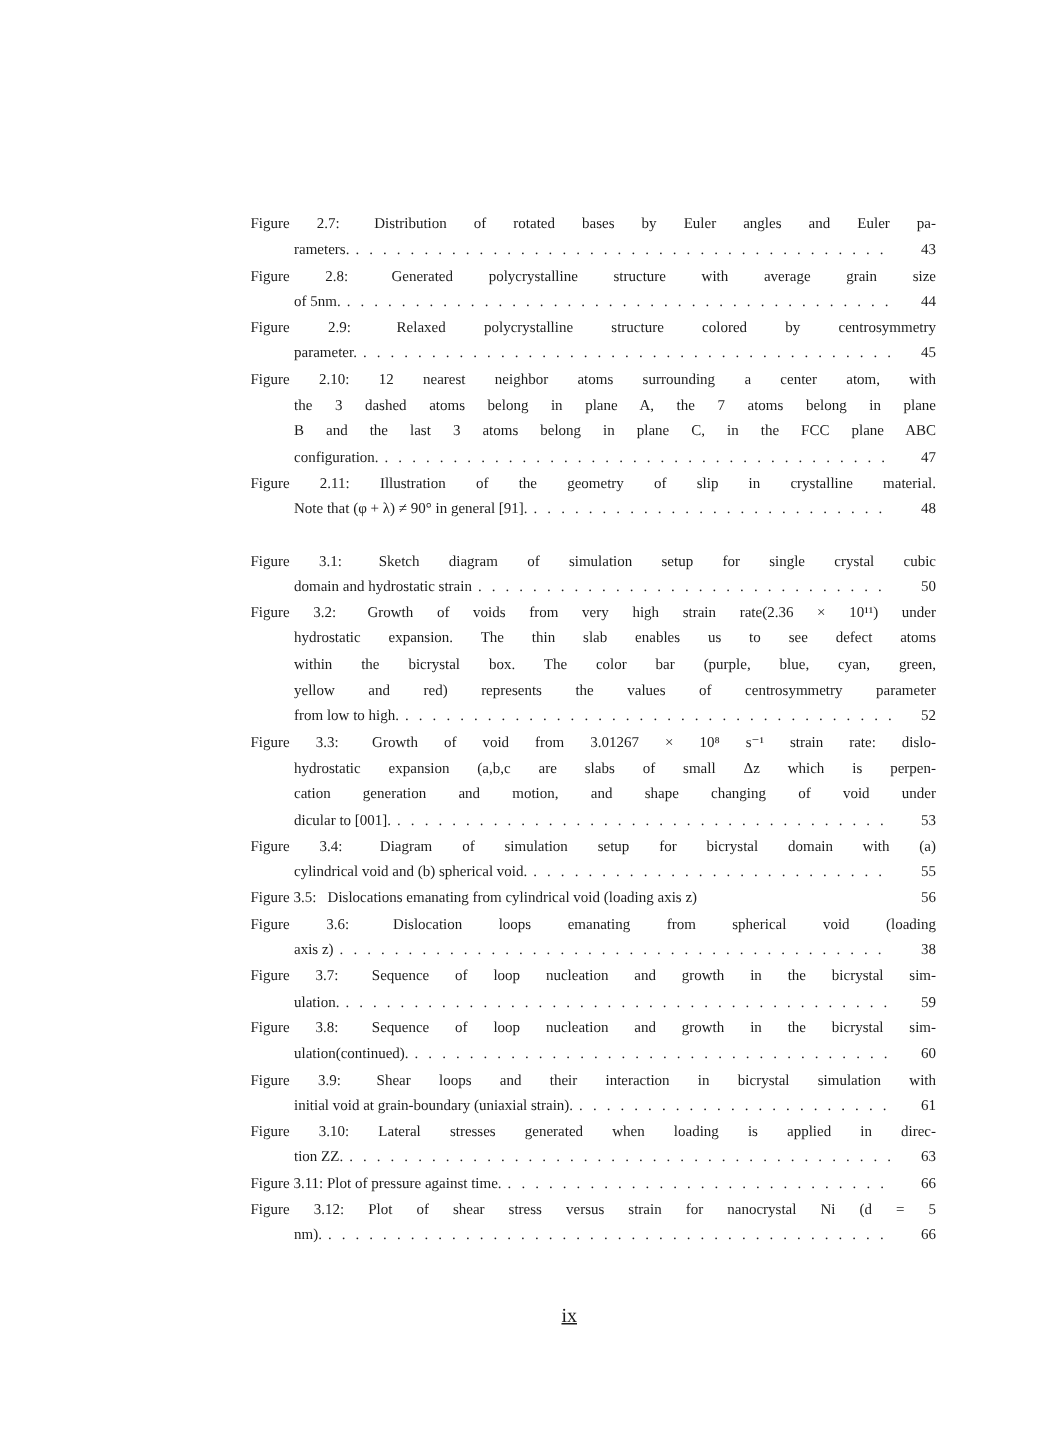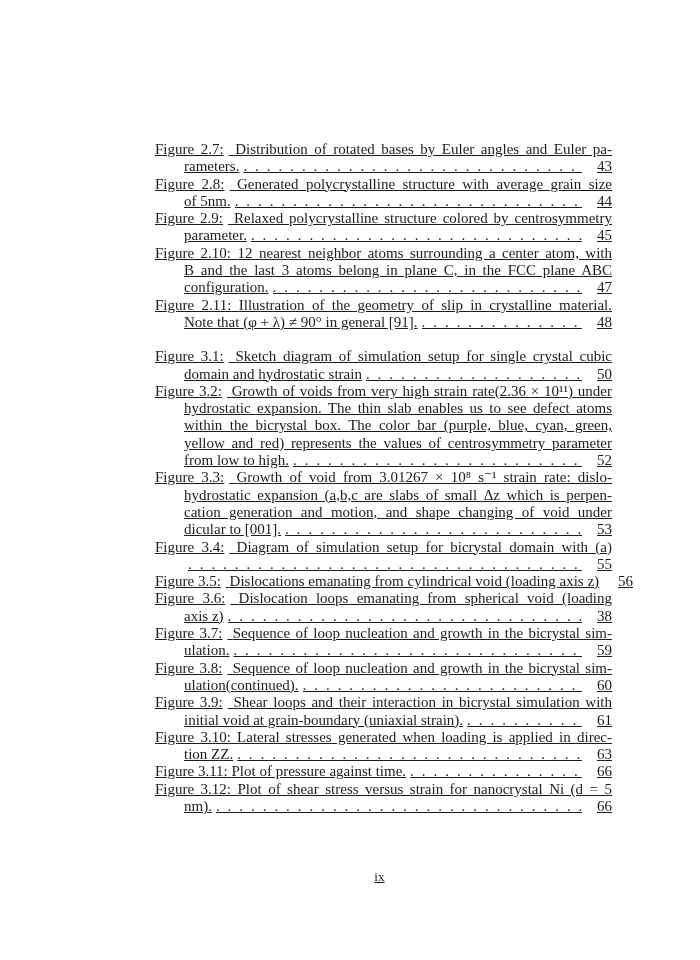--- a/index.html
+++ b/index.html
@@ -10,26 +10,25 @@
   body {
     width: 700px;
     height: 960px;
     position: relative;
     font-family: "Liberation Serif", "DejaVu Serif", serif;
     color: #1c1c1c;
     -webkit-font-smoothing: antialiased;
   }
   .lof {
     position: absolute;
-    left: 155px;
+    left: 167px;
     top: 141px;
     width: 457px;
-    font-size: 15px;
+    font-size: 10px;
     line-height: 17.3px;
-    text-decoration: underline;
   }
   .entry { }
   .entry.gap { margin-top: 17px; }
   .line { height: 17.3px; }
   .line.cont { padding-left: 29px; }
   .line.fill {
     white-space: nowrap;
     overflow: hidden;
     text-align: justify;
     text-align-last: justify;
@@ -88,20 +87,21 @@
     <div class="entry">
       <div class="line fill"><span class="label pad">Figure 2.9:</span> <span>Relaxed polycrystalline structure colored by centrosymmetry</span></div>
       <div class="line cont pageline">
         <span class="lead"><span>parameter.</span></span>
         <span class="dots">. . . . . . . . . . . . . . . . . . . . . . . . . . . . . . . . . . . . . . . . . . . . . . . . . . . . . . . . . . . . . . . . . . . . . . . . . . . . . . . . </span>
         <span class="pagenum">45</span>
       </div>
     </div>
     <div class="entry">
       <div class="line fill"><span class="label">Figure 2.10:</span> <span>12 nearest neighbor atoms surrounding a center atom, with</span></div>
+      <div class="line cont fill"><span>the 3 dashed atoms belong in plane A, the 7 atoms belong in plane</span></div>
       <div class="line cont fill"><span>B and the last 3 atoms belong in plane C, in the FCC plane ABC</span></div>
       <div class="line cont pageline">
         <span class="lead"><span>configuration.</span></span>
         <span class="dots">. . . . . . . . . . . . . . . . . . . . . . . . . . . . . . . . . . . . . . . . . . . . . . . . . . . . . . . . . . . . . . . . . . . . . . . . . . . . . . . . </span>
         <span class="pagenum">47</span>
       </div>
     </div>
     <div class="entry">
       <div class="line fill"><span class="label">Figure 2.11:</span> <span>Illustration of the geometry of slip in crystalline material.</span></div>
       <div class="line cont pageline">
@@ -135,20 +135,21 @@
       <div class="line cont fill"><span>cation generation and motion, and shape changing of void under</span></div>
       <div class="line cont pageline">
         <span class="lead"><span>dicular to [001].</span></span>
         <span class="dots">. . . . . . . . . . . . . . . . . . . . . . . . . . . . . . . . . . . . . . . . . . . . . . . . . . . . . . . . . . . . . . . . . . . . . . . . . . . . . . . . </span>
         <span class="pagenum">53</span>
       </div>
     </div>
     <div class="entry">
       <div class="line fill"><span class="label pad">Figure 3.4:</span> <span>Diagram of simulation setup for bicrystal domain with (a)</span></div>
       <div class="line cont pageline">
+        <span class="lead"><span>cylindrical void and (b) spherical void.</span></span>
         <span class="dots">. . . . . . . . . . . . . . . . . . . . . . . . . . . . . . . . . . . . . . . . . . . . . . . . . . . . . . . . . . . . . . . . . . . . . . . . . . . . . . . . </span>
         <span class="pagenum">55</span>
       </div>
     </div>
     <div class="entry">
       <div class="line pageline">
         <span class="lead"><span class="label pad">Figure 3.5:</span> <span>Dislocations emanating from cylindrical void (loading axis z)</span></span>
         <span class="dots"></span>
         <span class="pagenum">56</span>
       </div>

